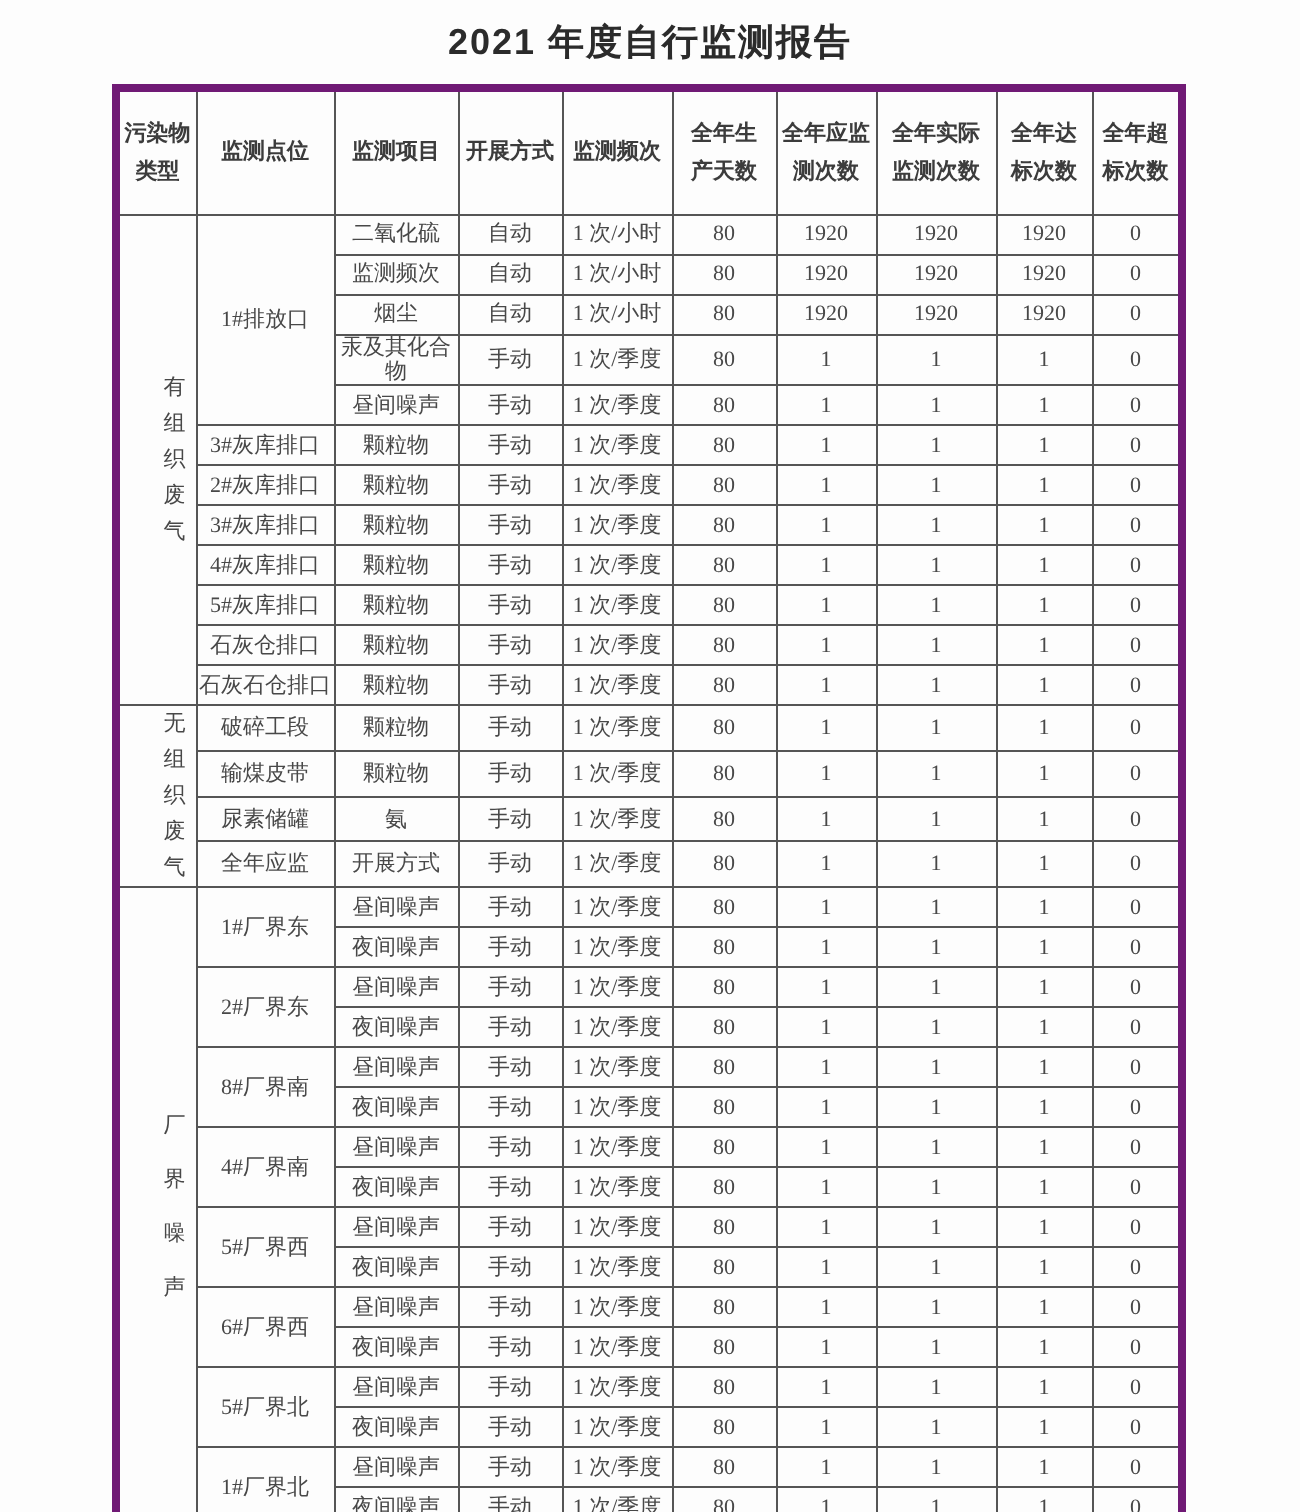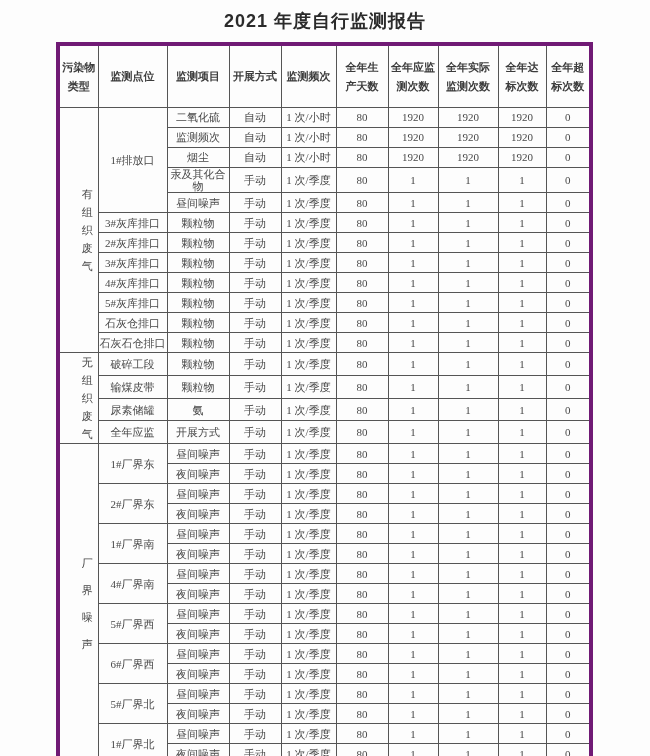--- a/index.html
+++ b/index.html
@@ -353,21 +353,21 @@
           <td>夜间噪声</td>
           <td>手动</td>
           <td>1 次/季度</td>
           <td>80</td>
           <td>1</td>
           <td>1</td>
           <td>1</td>
           <td>0</td>
         </tr>
         <tr>
-          <td rowspan="2">1#厂界南</td>
+          <td rowspan="2">8#厂界南</td>
           <td>昼间噪声</td>
           <td>手动</td>
           <td>1 次/季度</td>
           <td>80</td>
           <td>1</td>
           <td>1</td>
           <td>1</td>
           <td>0</td>
         </tr>
         <tr>

